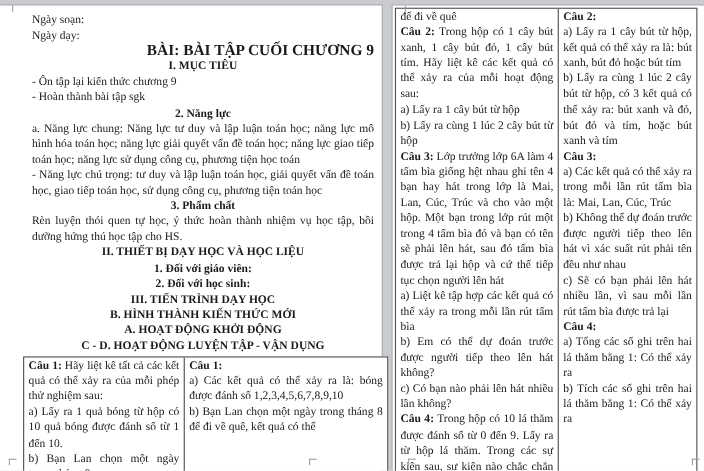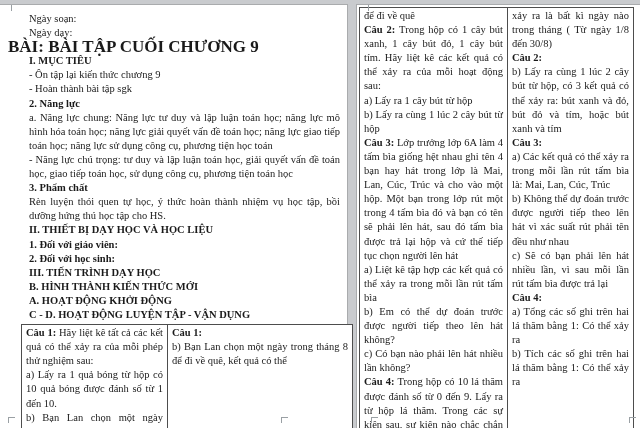--- a/index.html
+++ b/index.html
@@ -24,25 +24,25 @@
   .page-left  { left:-6px; width:353px; }
   .page-right { left:357px; width:296px; }
 
   .p1-content { padding:7px 7px 0 14px; }
   .ln {
     font-size:10.5px;
     line-height:14.1px;
     white-space:normal;
     margin-left:21px;
   }
-  .h  { font-weight:bold; }
+  .h  { font-weight:bold;text-align:center; }
   .pj { text-align:justify; }
   .title {
-    font-size:17px; line-height:14.1px;
-    font-weight:bold; text-align:left;
+    font-size:14px; line-height:14.1px;
+    font-weight:bold; text-align:right;
   }
 
   
   .tbl {
     display:flex; align-items:stretch;
     border:1px solid #4d4d4d;
     background:#fff;
   }
   .tbl .cell { padding:1px 4px 2px 4px; }
   .tbl .cell + .cell { border-left:1px solid #4d4d4d; }
@@ -125,20 +125,21 @@
             <p><b>Câu 1:</b><span> Hãy liệt kê tất cả các kết quả có thể xảy ra của mỗi phép thử nghiệm sau:</span></p>
 
             <p><b></b><span>a) Lấy ra 1 quả bóng từ hộp có 10 quả bóng được đánh số từ 1 đến 10.</span></p>
 
             <p><b></b><span>b) Bạn Lan chọn một ngày trong tháng 8</span></p>
           </div>
         <div class="cell c-a">
 
             <p><b>Câu 1:</b><span></span></p>
 
+            <p><b></b><span>a) Các kết quả có thể xảy ra là: bóng được đánh số 1,2,3,4,5,6,7,8,9,10</span></p>
 
             <p><b></b><span>b) Bạn Lan chọn một ngày trong tháng 8 để đi về quê, kết quả có thể</span></p>
           </div>
       </div>
 
     </div>
   </div>
 
   <div class="page page-right">
     <div class="p2-content">
@@ -159,24 +160,24 @@
 
             <p><b></b><span>b) Em có thể dự đoán trước được người tiếp theo lên hát không?</span></p>
 
             <p><b></b><span>c) Có bạn nào phải lên hát nhiều lần không?</span></p>
 
             <p><b>Câu 4:</b><span> Trong hộp có 10 lá thăm được đánh số từ 0 đến 9. Lấy ra từ hộp lá thăm. Trong các sự kiện sau, sự kiện nào chắc chắn xảy ra, sự kiện nào không thể xảy ra, sự kiện nào có thể xảy ra?</span></p>
 
           </div>
         <div class="cell c-a">
 
-            <p><b></b><span>xảy ra là bất kì ngày nào trong tháng ( Từ ngày 1/8 đến 30/8)</span></p>
 
             <p><b>Câu 2:</b><span></span></p>
 
+            <p><b></b><span>a) Lấy ra 1 cây bút từ hộp, kết quả có thể xảy ra là: bút xanh, bút đỏ hoặc bút tím</span></p>
 
             <p><b></b><span>b) Lấy ra cùng 1 lúc 2 cây bút từ hộp, có 3 kết quả có thể xảy ra: bút xanh và đỏ, bút đỏ và tím, hoặc bút xanh và tím</span></p>
 
             <p><b>Câu 3:</b><span></span></p>
 
             <p><b></b><span>a) Các kết quả có thể xảy ra trong mỗi lần rút tấm bìa là: Mai, Lan, Cúc, Trúc</span></p>
 
             <p><b></b><span>b) Không thể dự đoán trước được người tiếp theo lên hát vì xác suất rút phải tên đều như nhau</span></p>
 
             <p><b></b><span>c) Sẽ có bạn phải lên hát nhiều lần, vì sau mỗi lần rút tấm bìa được trả lại</span></p>

